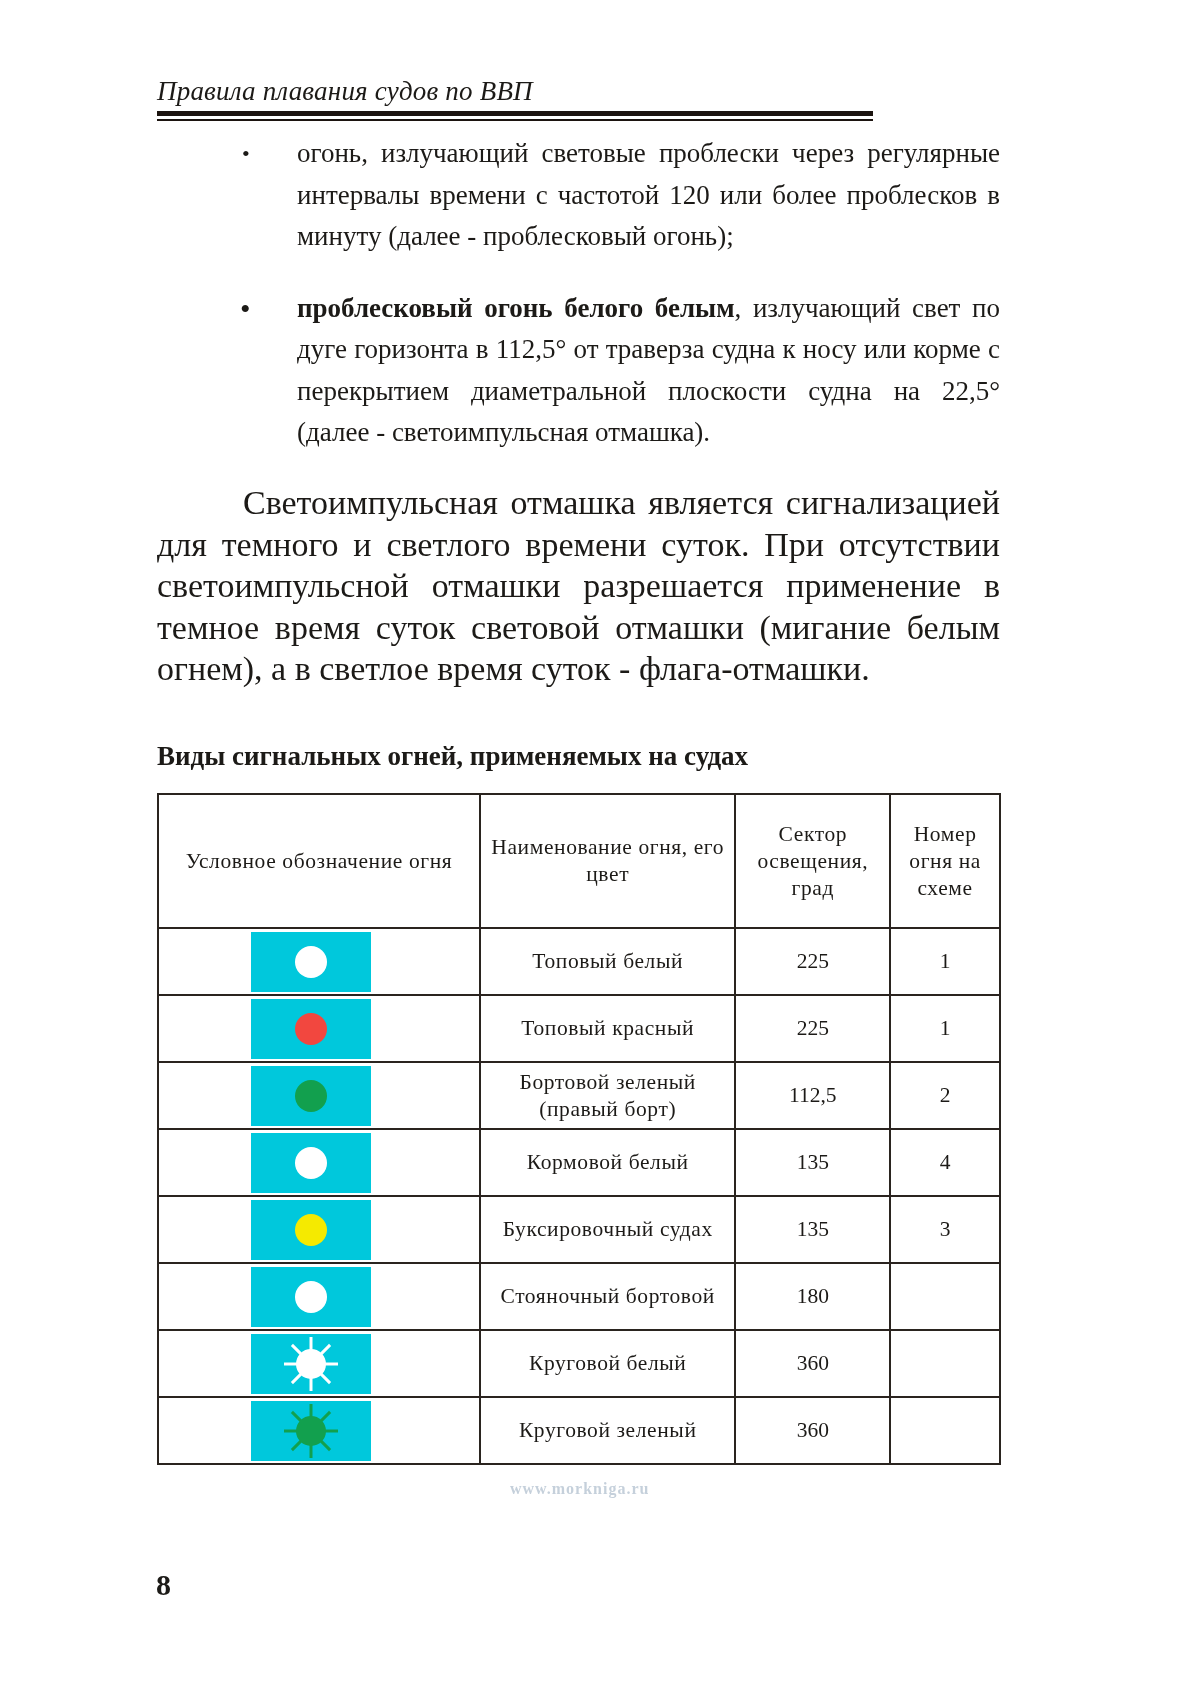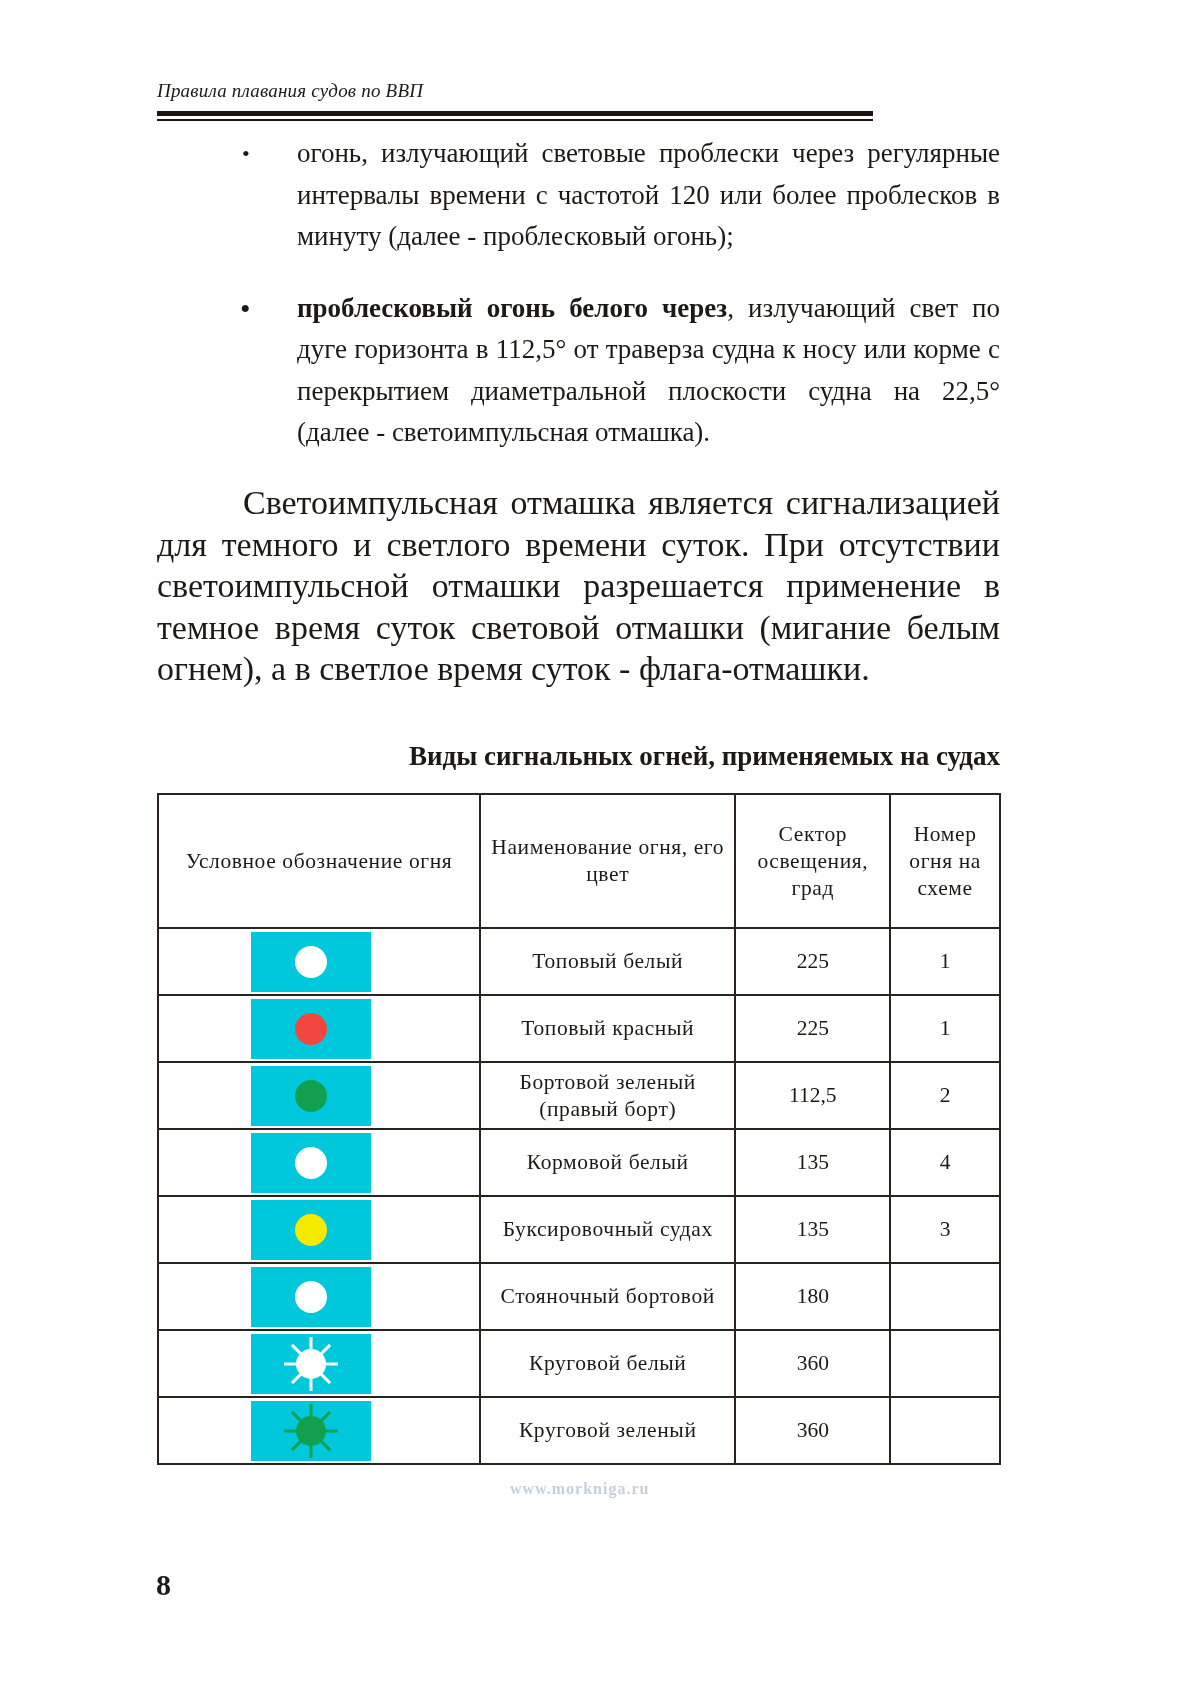--- a/index.html
+++ b/index.html
@@ -1,33 +1,33 @@
 <!DOCTYPE html>
 <html><head>
 <meta charset="utf-8">
 <style>
   html, body { margin: 0; padding: 0; background: #ffffff; }
   body { width: 1200px; height: 1699px; position: relative; overflow: hidden;
          font-family: "Liberation Serif", serif; color: #1c1a17; }
 
   .running-head { position: absolute; left: 157px; top: 76px; width: 720px; }
-  .running-head .title { font-style: italic; font-size: 19px; line-height: 30px; letter-spacing: 0.2px; }
+  .running-head .title { font-style: italic; font-size: 27px; line-height: 30px; letter-spacing: 0.2px; }
   .running-head .rule-thick { position: absolute; left: 0; top: 35px; width: 716px; height: 5px; background: #1c1410; }
   .running-head .rule-thin { position: absolute; left: 0; top: 43px; width: 716px; height: 2px; background: #1c1410; }
 
   .bullets { position: absolute; left: 240px; top: 133px; width: 760px; font-size: 27px; line-height: 41.5px; }
   .bullet { position: relative; padding-left: 57px; margin-bottom: 30px; text-align: justify; }
   .bullet .marker { position: absolute; left: 2px; top: 0; font-size: 22px; }
   .bullet.b2 .marker { font-size: 30px; left: 0; }
   .bullet b { font-weight: bold; }
 
   .para { position: absolute; left: 157px; top: 482px; width: 843px; font-size: 34px; line-height: 41.5px;
           text-align: justify; text-indent: 86px; }
 
-  .table-title { position: absolute; left: 157px; top: 740px; width: 843px; text-align: right;
+  .table-title { position: absolute; left: 157px; top: 740px; width: 843px; text-align: left;
                  font-weight: bold; font-size: 27px; line-height: 32px; }
 
   table.lights { position: absolute; left: 157px; top: 793px; width: 844px; border-collapse: collapse;
                  font-size: 21.5px; line-height: 27px; }
   table.lights th, table.lights td { border: 2px solid #2a241f; text-align: center; vertical-align: middle; padding: 0; }
   table.lights th { font-weight: normal; height: 132px; letter-spacing: 0.6px; }
   table.lights td { height: 65px; }
   .col-sym { width: 321px; border-radius: 15px; }
   .col-name { width: 254px; }
   .col-sector { width: 153px; }
@@ -51,21 +51,21 @@
   <div class="rule-thin"></div>
 </div>
 
 <div class="bullets">
   <div class="bullet b1">
     <span class="marker">•</span>
     <span>огонь, излучающий световые проблески через регулярные интервалы времени с частотой 120 или более проблесков в минуту (далее - проблесковый огонь);</span>
   </div>
   <div class="bullet b2">
     <span class="marker">•</span>
-    <b>проблесковый огонь белого через</b><span>, излучающий свет по дуге горизонта в 112,5° от траверза судна к носу или корме с перекрытием диаметральной плоскости судна на 22,5° (далее - светоимпульсная отмашка).</span>
+    <b>проблесковый огонь белого белым</b><span>, излучающий свет по дуге горизонта в 112,5° от траверза судна к носу или корме с перекрытием диаметральной плоскости судна на 22,5° (далее - светоимпульсная отмашка).</span>
   </div>
 </div>
 
 <div class="para">Светоимпульсная отмашка является сигнализацией для темного и светлого времени суток. При отсутствии светоимпульсной отмашки разрешается применение в темное время суток световой отмашки (мигание белым огнем), а в светлое время суток - флага-отмашки.</div>
 
 <div class="table-title">Виды сигнальных огней, применяемых на судах</div>
 
 <table class="lights">
   <thead>
     <tr>

